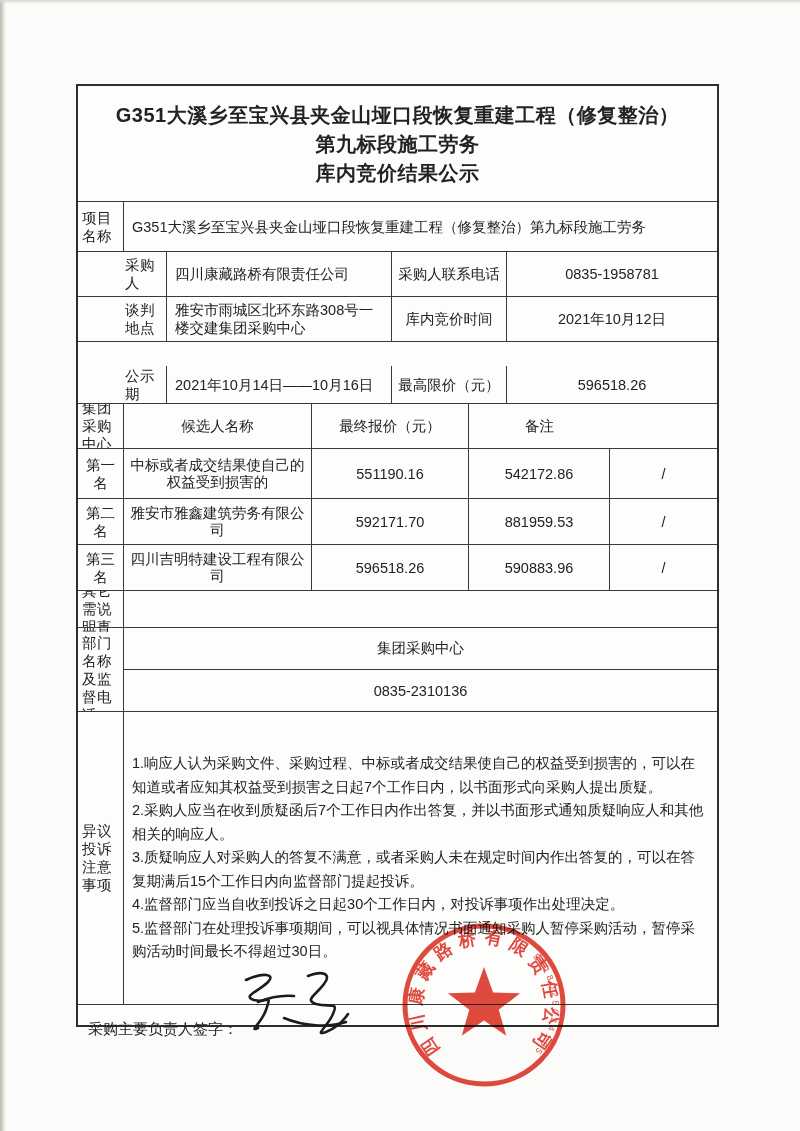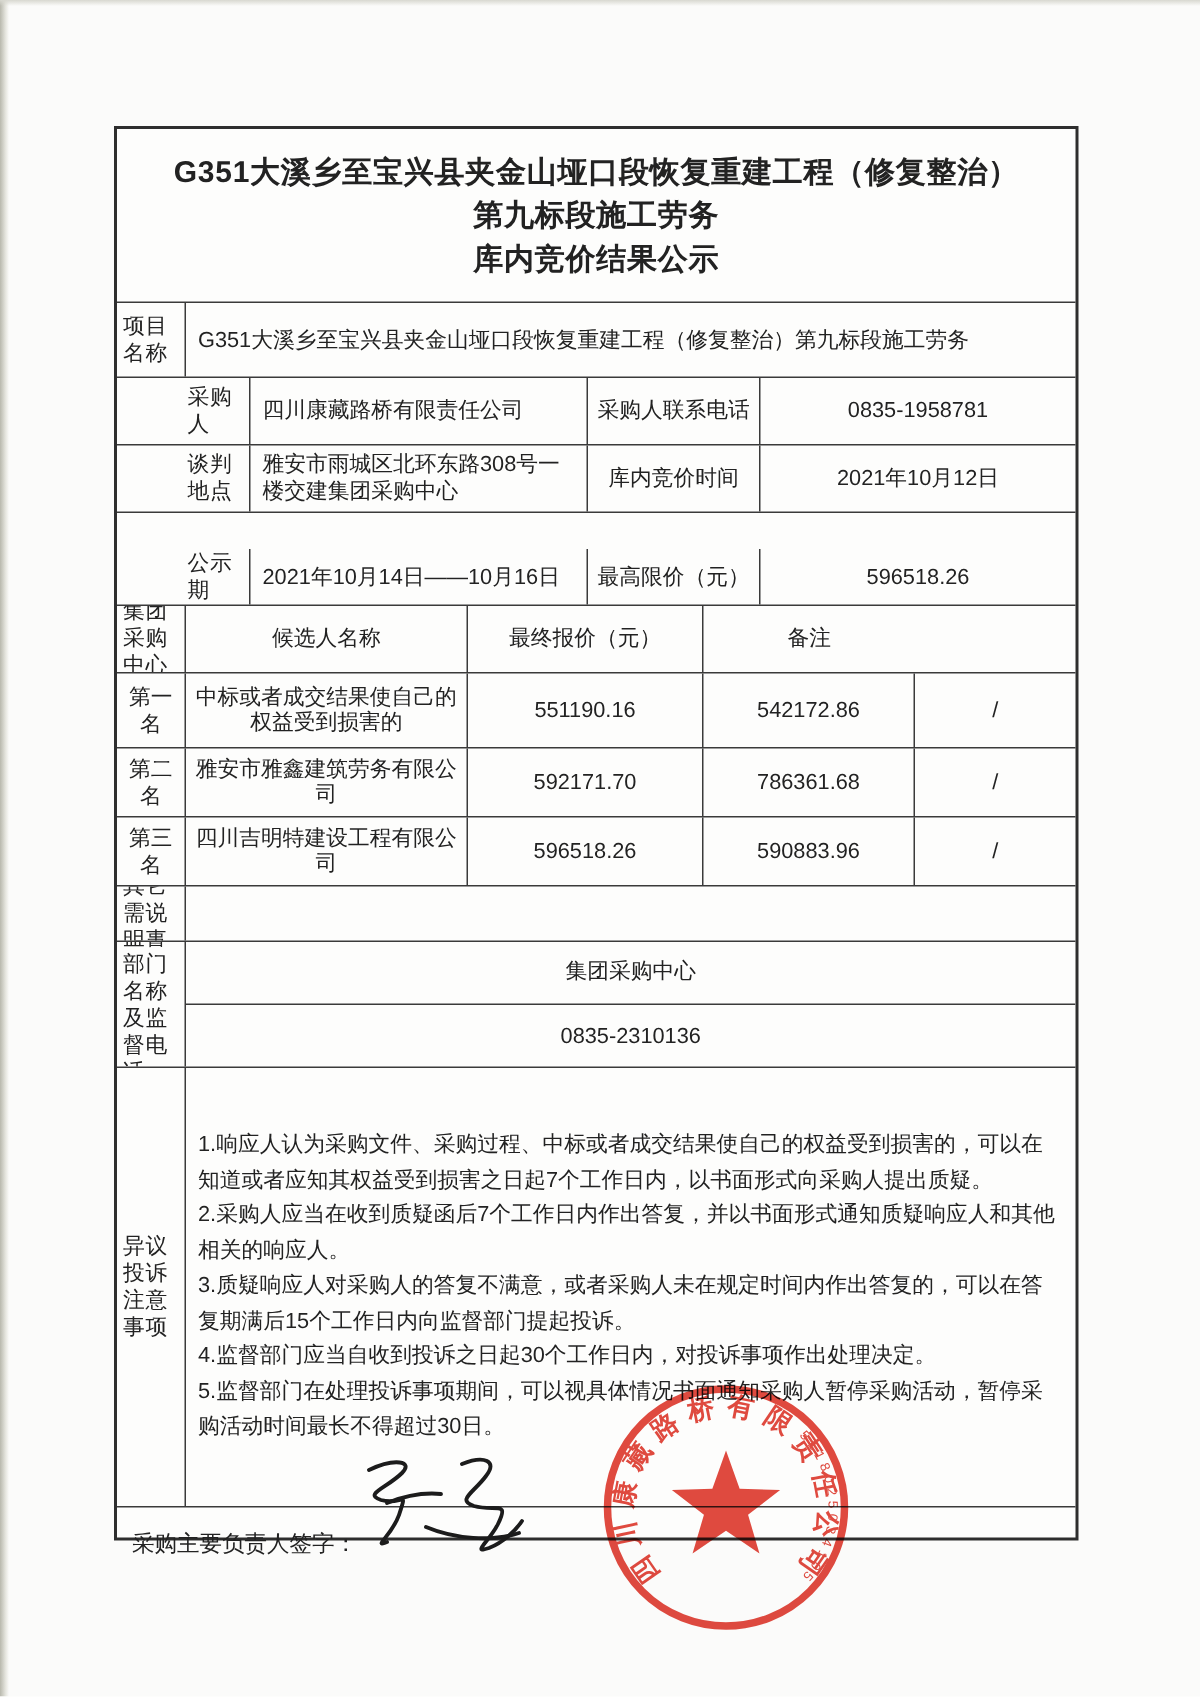--- a/index.html
+++ b/index.html
@@ -124,21 +124,21 @@
     <div class="cell cand-name">中标或者成交结果使自己的权益受到损害的</div>
     <div class="cell ctr">551190.16</div>
     <div class="cell ctr">542172.86</div>
     <div class="cell ctr">/</div>
   </div>
 
   <div class="row cols-cand h-crow">
     <div class="cell ctr">第二名</div>
     <div class="cell cand-name">雅安市雅鑫建筑劳务有限公司</div>
     <div class="cell ctr">592171.70</div>
-    <div class="cell ctr">786361.68</div>
+    <div class="cell ctr">881959.53</div>
     <div class="cell ctr">/</div>
   </div>
 
   <div class="row cols-cand h-crow">
     <div class="cell ctr">第三名</div>
     <div class="cell cand-name">四川吉明特建设工程有限公司</div>
     <div class="cell ctr">596518.26</div>
     <div class="cell ctr">590883.96</div>
     <div class="cell ctr">/</div>
   </div>

